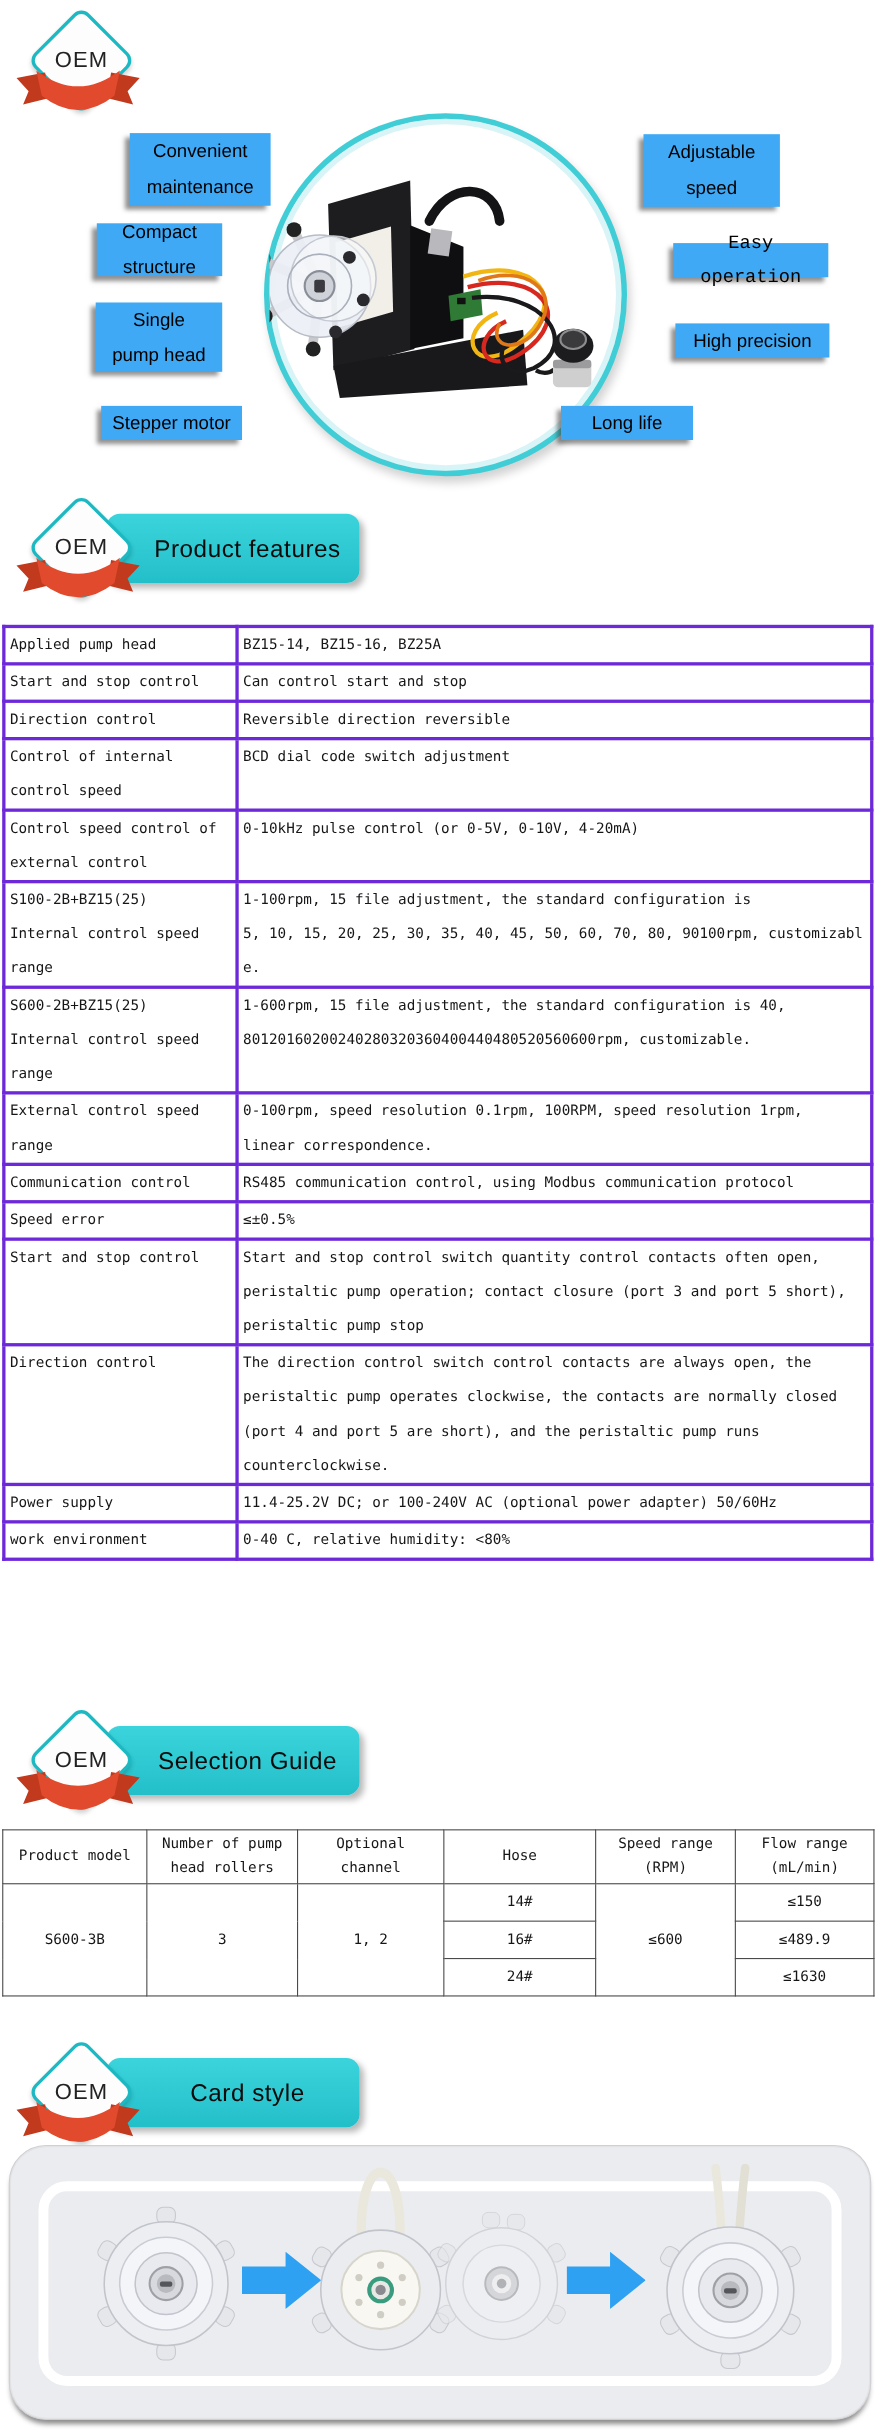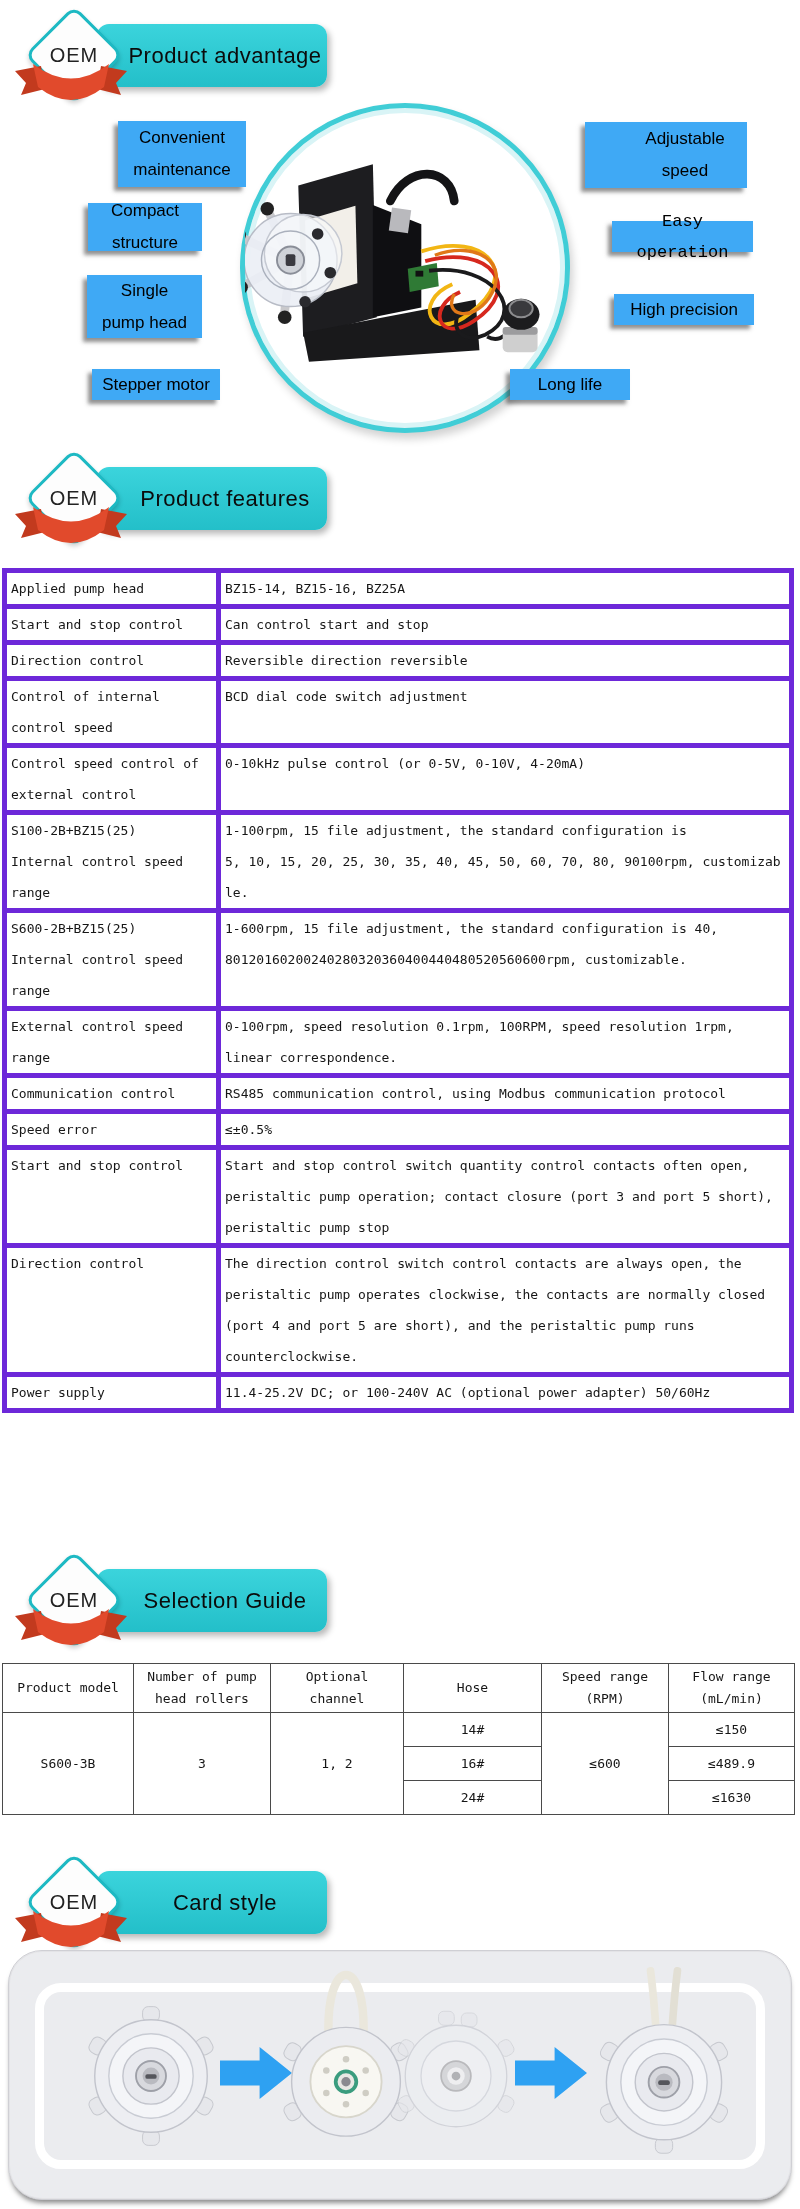--- a/index.html
+++ b/index.html
@@ -25,30 +25,30 @@
      border:5px solid #40cdd6;box-shadow:inset 0 0 0 5px #d9f4f6,3px 6px 9px rgba(0,0,0,.18);
      background:#fff;}
   .adv-label{position:absolute;background:#3fa9f5;color:#000;text-align:center;
      font-size:17px;white-space:pre-line;box-shadow:-4px 4px 4px rgba(55,55,55,.55);
      display:flex;align-items:center;justify-content:center;margin-left:12px;}
   .two{line-height:32px;} .one{line-height:31px;height:31px;}
   .adv-left0{left:106px;top:121px;width:128px;height:66px;}
   .adv-left1{left:76px;top:203px;width:114px;height:48px;}
   .adv-left2{left:75px;top:275px;width:115px;height:63px;}
   .adv-left3{left:80px;top:369px;width:128px;}
-  .adv-right0{left:573px;top:122px;width:124px;height:66px;padding-left:38px;}
+  .adv-right0{left:573px;top:122px;width:124px;height:66px;}
   .adv-right1{left:600px;top:221px;width:141px;font-family:Liberation Mono, monospace;}
   .adv-right2{left:602px;top:294px;width:140px;}
   .adv-right3{left:498px;top:369px;width:120px;}
 
   
   table{border-collapse:collapse;}
   #features-table{position:absolute;left:2px;top:568px;width:792px;
      font-family:"DejaVu Sans Mono","Liberation Mono",monospace;font-size:13px;color:#161616;}
-  #features-table td{border:5px solid #6d28d9;vertical-align:top;line-height:31px;
+  #features-table td{border:3px solid #6d28d9;vertical-align:top;line-height:31px;
      padding:0 3px 0 4px;white-space:pre-wrap;word-break:break-all;}
   #features-table td.lbl{width:202px;}
 
   
   #selection-table{position:absolute;left:2px;top:1663px;width:792px;table-layout:fixed;
      font-family:"DejaVu Sans Mono","Liberation Mono",monospace;font-size:13px;color:#161616;}
   #selection-table td,#selection-table th{border:1px solid #4a4a4a;text-align:center;
      vertical-align:middle;font-weight:normal;white-space:pre-line;}
   #selection-table th{height:46px;line-height:22px;}
   #selection-table td{height:31px;line-height:31px;}
@@ -63,23 +63,20 @@
   .arrow{width:72px;height:52px;background:#2ea1f2;
      clip-path:polygon(0 26%,55% 26%,55% 0,100% 50%,55% 100%,55% 74%,0 74%);}
   .arrow1{left:211px;top:96px;} .arrow2{left:506px;top:96px;}
 </style>
 </head>
 <body>
 
 <div class="page">
 
   <div class="sec" style="top:5px">
-    <div class="hbox">
-      <span>Product advantage</span>
-      </div>
     <div class="diamond"></div>
     <svg class="ribbon" viewBox="0 0 120 48">
       <path d="M4,8 L30,3 L34,26 L10,32 L15,20 Z" fill="#c23a1e"></path>
       <path d="M116,8 L90,3 L86,26 L110,32 L105,20 Z" fill="#c23a1e"></path>
       <path d="M22,1 Q60,30 98,1 L93,24 Q60,50 27,24 Z" fill="#e14a2c"></path>
     </svg>
     <div class="oem">OEM</div>
   </div>
 
   <div class="circle">
@@ -220,20 +217,24 @@
           <td class="lbl">Direction control</td>
           <td>The direction control switch control contacts are always open, the
 peristaltic pump operates clockwise, the contacts are normally closed
 (port 4 and port 5 are short), and the peristaltic pump runs
 counterclockwise.</td>
         </tr>
         <tr>
           <td class="lbl">Power supply</td>
           <td>11.4-25.2V DC; or 100-240V AC (optional power adapter) 50/60Hz</td>
         </tr>
+        <tr>
+          <td class="lbl">work environment</td>
+          <td>0-40 C, relative humidity: &lt;80%</td>
+        </tr>
       </tbody>
     </table>
 
   <div class="sec" style="top:1550px">
     <div class="hbox">
       <span>Selection Guide</span>
       </div>
     <div class="diamond"></div>
     <svg class="ribbon" viewBox="0 0 120 48">
       <path d="M4,8 L30,3 L34,26 L10,32 L15,20 Z" fill="#c23a1e"></path>

